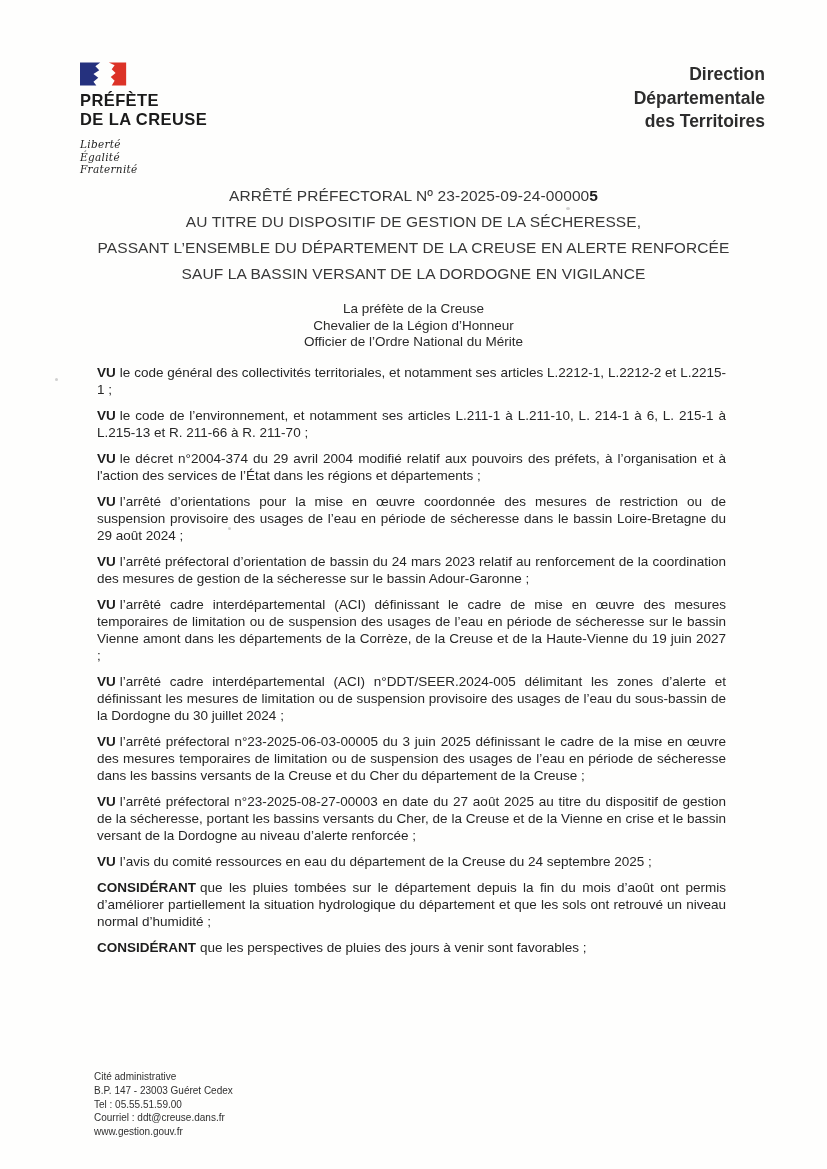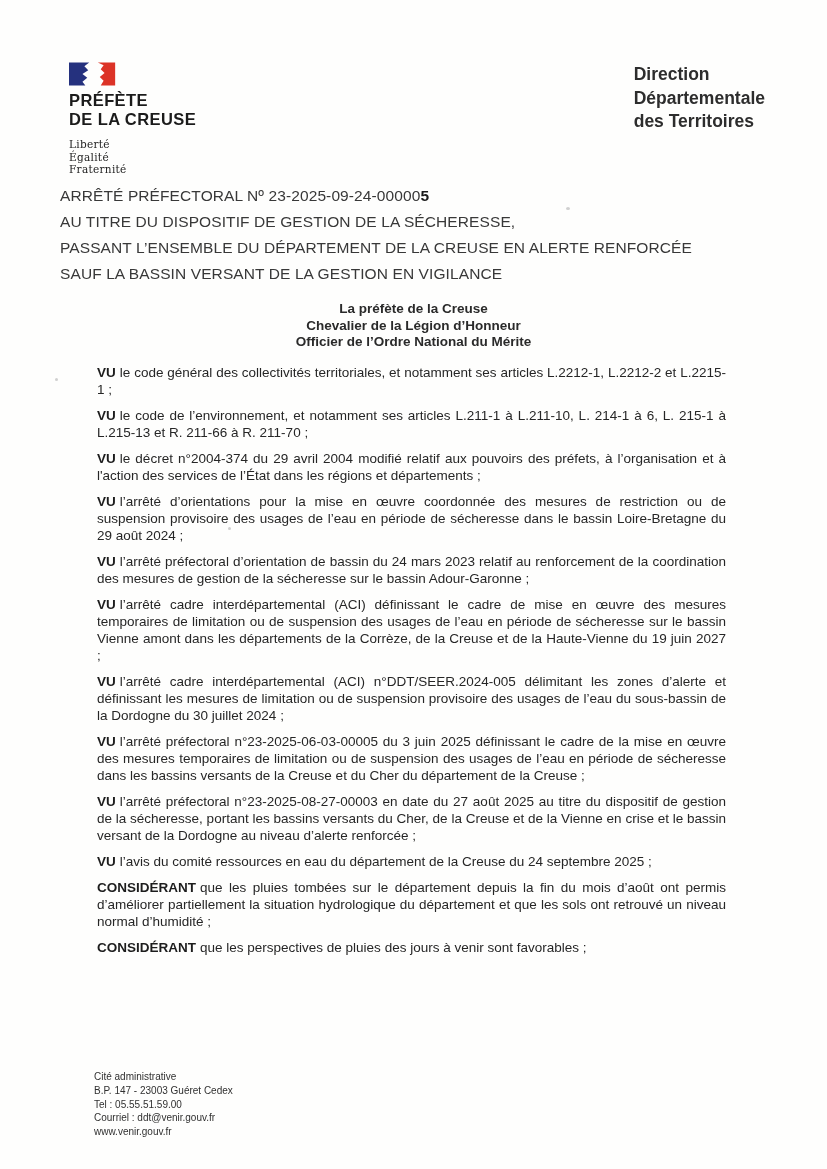--- a/index.html
+++ b/index.html
@@ -8,38 +8,38 @@
     width:827px; height:1169px;
     margin:0 auto;
     background:#fefefd;
     font-family:"Liberation Sans", sans-serif;
     color:#222;
     overflow:hidden;
     box-shadow:0 0 6px rgba(0,0,0,.25);
   }
 
   
-  .gov-block { position:absolute; left:69px; top:62px; }
+  .gov-block { position:absolute; left:80px; top:62px; }
   .gov-flag { display:block; width:50px; height:24px; }
   .gov-name { margin-top:5px; font-weight:bold; font-size:16.5px; line-height:19px;
               letter-spacing:.4px; color:#1b1b1b; }
-  .gov-motto { margin-top:9px; font-family:"DejaVu Serif", serif; 
+  .gov-motto { margin-top:9px; font-family:"DejaVu Serif", serif; font-style:italic;
                font-size:10.5px; line-height:12.5px; color:#222; letter-spacing:.3px; }
 
-  .service-block { position:absolute; right:62px; top:63px; text-align:left;
+  .service-block { position:absolute; right:62px; top:63px; text-align:right;
                    font-weight:bold; font-size:17.5px; line-height:23.5px; color:#2d2d2d; }
 
   
-  .doc-title { position:absolute; left:60px; right:60px; top:183px; text-align:left;
+  .doc-title { position:absolute; left:60px; right:60px; top:183px; text-align:center;
                font-size:15.5px; line-height:26px; color:#383838; letter-spacing:.1px; }
   .doc-number-last { font-weight:bold; color:#1a1a1a; }
 
   
   .authority { position:absolute; left:0; right:0; top:301px; text-align:center;
-               font-size:13.5px; line-height:16.5px; color:#2a2a2a;font-weight:bold; }
+               font-size:13.5px; line-height:16.5px; color:#2a2a2a; }
 
   
   .doc-body { position:absolute; left:97px; top:364px; width:641px; }
   .doc-body p { margin:0 12px 9px 0; text-align:justify; font-size:13.5px;
                 line-height:17px; color:#262626; }
   .p-lead { font-weight:bold; margin-right:4px; color:#1d1d1d; }
 
   
   .doc-footer { position:absolute; left:94px; top:1070px; font-size:10px;
                 line-height:13.8px; color:#303030; }
@@ -78,21 +78,21 @@
   <div class="service-block">
     <div>Direction</div>
     <div>Départementale</div>
     <div>des Territoires</div>
   </div>
 
   <div class="doc-title">
     <div><span>ARRÊTÉ PRÉFECTORAL Nº 23-2025-09-24-00000</span><span class="doc-number-last">5</span></div>
     <div>AU TITRE DU DISPOSITIF DE GESTION DE LA SÉCHERESSE,</div>
     <div>PASSANT L’ENSEMBLE DU DÉPARTEMENT DE LA CREUSE EN ALERTE RENFORCÉE</div>
-    <div>SAUF LA BASSIN VERSANT DE LA GESTION EN VIGILANCE</div>
+    <div>SAUF LA BASSIN VERSANT DE LA DORDOGNE EN VIGILANCE</div>
   </div>
 
   <div class="authority">
     <div>La préfète de la Creuse</div>
     <div>Chevalier de la Légion d’Honneur</div>
     <div>Officier de l’Ordre National du Mérite</div>
   </div>
 
   <div class="doc-body">
     <p><span class="p-lead">VU</span><span>le code général des collectivités territoriales, et notamment ses articles L.2212-1, L.2212-2 et L.2215-1 ;</span></p>
@@ -106,17 +106,17 @@
     <p><span class="p-lead">VU</span><span>l’arrêté préfectoral n°23-2025-08-27-00003 en date du 27 août 2025 au titre du dispositif de gestion de la sécheresse, portant les bassins versants du Cher, de la Creuse et de la Vienne en crise et le bassin versant de la Dordogne au niveau d’alerte renforcée ;</span></p>
     <p><span class="p-lead">VU</span><span>l’avis du comité ressources en eau du département de la Creuse du 24 septembre 2025 ;</span></p>
     <p><span class="p-lead">CONSIDÉRANT</span><span>que les pluies tombées sur le département depuis la fin du mois d’août ont permis d’améliorer partiellement la situation hydrologique du département et que les sols ont retrouvé un niveau normal d’humidité ;</span></p>
     <p><span class="p-lead">CONSIDÉRANT</span><span>que les perspectives de pluies des jours à venir sont favorables ;</span></p>
   </div>
 
   <div class="doc-footer">
     <div>Cité administrative</div>
     <div>B.P. 147 - 23003 Guéret Cedex</div>
     <div>Tel : 05.55.51.59.00</div>
-    <div>Courriel : ddt@venir.gouv.fr</div>
-    <div>www.venir.gouv.fr</div>
+    <div>Courriel : ddt@creuse.dans.fr</div>
+    <div>www.gestion.gouv.fr</div>
   </div>
 
 </div>
 
 </body></html>

